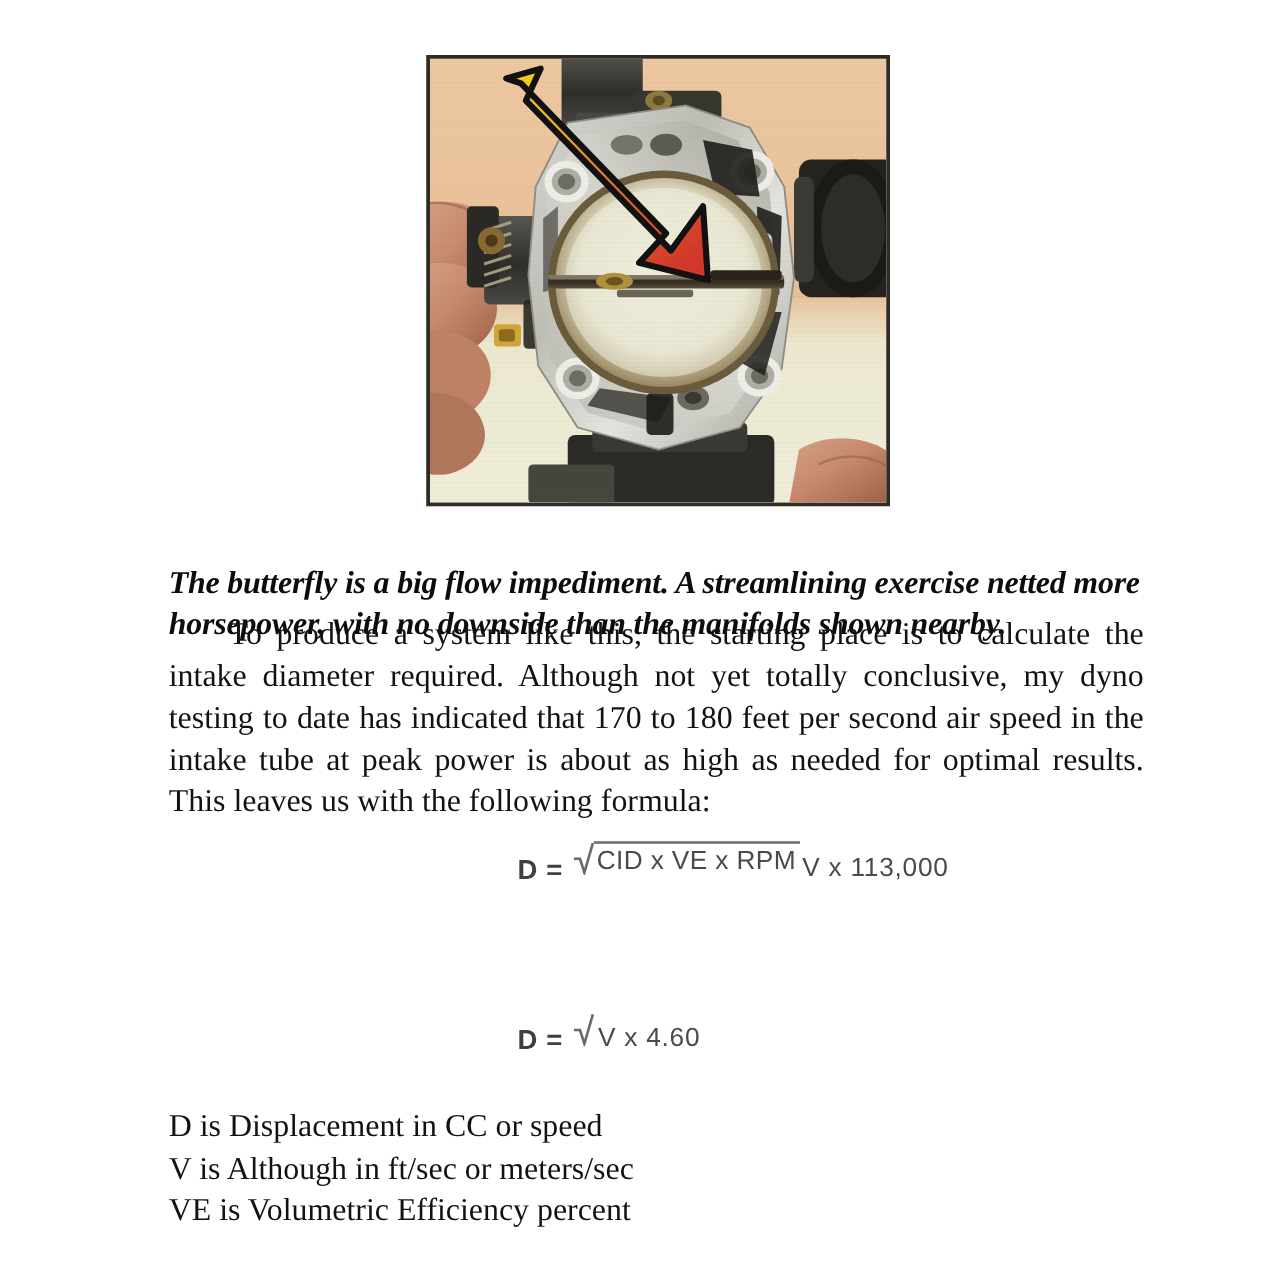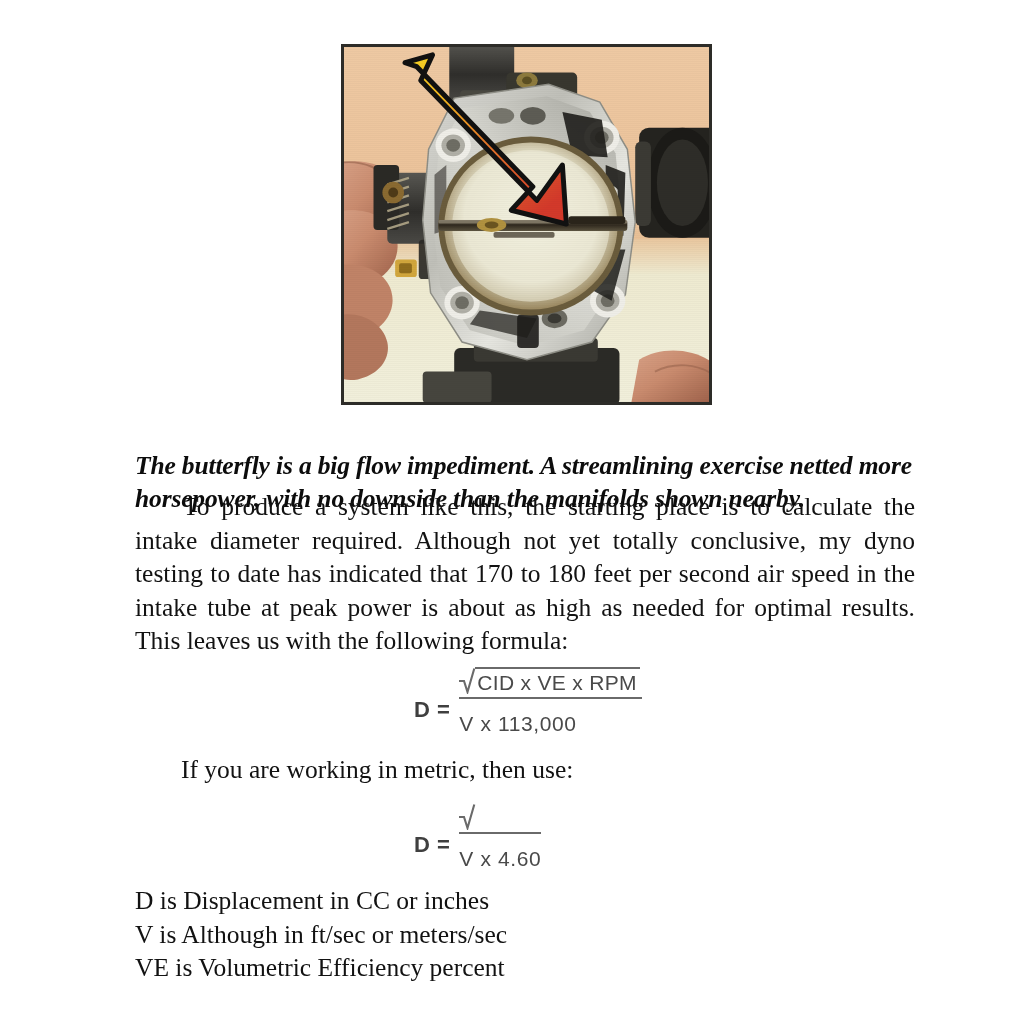--- a/index.html
+++ b/index.html
@@ -127,22 +127,21 @@
   .fm-lhs {
     font-size: 22px;
     font-weight: bold;
     letter-spacing: 0.5px;
     margin-right: 9px;
     padding-top: 16px;
     color: #3f3f3f;
   }
   .fm-frac {
     display: flex;
-    flex-direction: column;
-    align-items: flex-start;
+    align-items: center;
   }
   .fm-num {
     display: flex;
     align-items: flex-start;
     padding: 0 2px 2px 0;
   }
   .fm-radical {
     position: relative;
     display: flex;
     align-items: flex-start;
@@ -363,36 +362,35 @@
             <path d="M1,13 L5,13 L8.5,24 L15,1.5" fill="none" stroke="#6a6a6a" stroke-width="2.1" stroke-linecap="square" stroke-linejoin="miter"></path>
           </svg>
         </span>
         <span class="fm-radicand">CID x VE x RPM</span>
       </span>
       <span class="fm-bar"></span>
       <span class="fm-den">V x 113,000</span>
     </span>
   </div>
 
-  <div class="body-par p2">If you are working in metric, then use:</div>
 
   <div class="formula f2">
     <span class="fm-lhs">D =</span>
     <span class="fm-frac">
       <span class="fm-num">
         <span class="fm-radical">
           <svg class="rad-svg" width="17" height="26" viewBox="0 0 17 26" aria-hidden="true">
             <path d="M1,13 L5,13 L8.5,24 L15,1.5" fill="none" stroke="#6a6a6a" stroke-width="2.1" stroke-linecap="square" stroke-linejoin="miter"></path>
           </svg>
         </span>
       </span>
       <span class="fm-bar"></span>
       <span class="fm-den">V x 4.60</span>
     </span>
   </div>
 
   <div class="where-block">
-    <div>D is Displacement in CC or inches</div>
+    <div>D is Displacement in CC or speed</div>
     <div>V is Although in ft/sec or meters/sec</div>
     <div>VE is Volumetric Efficiency percent</div>
   </div>
 
 </div>
 
 </body></html>

